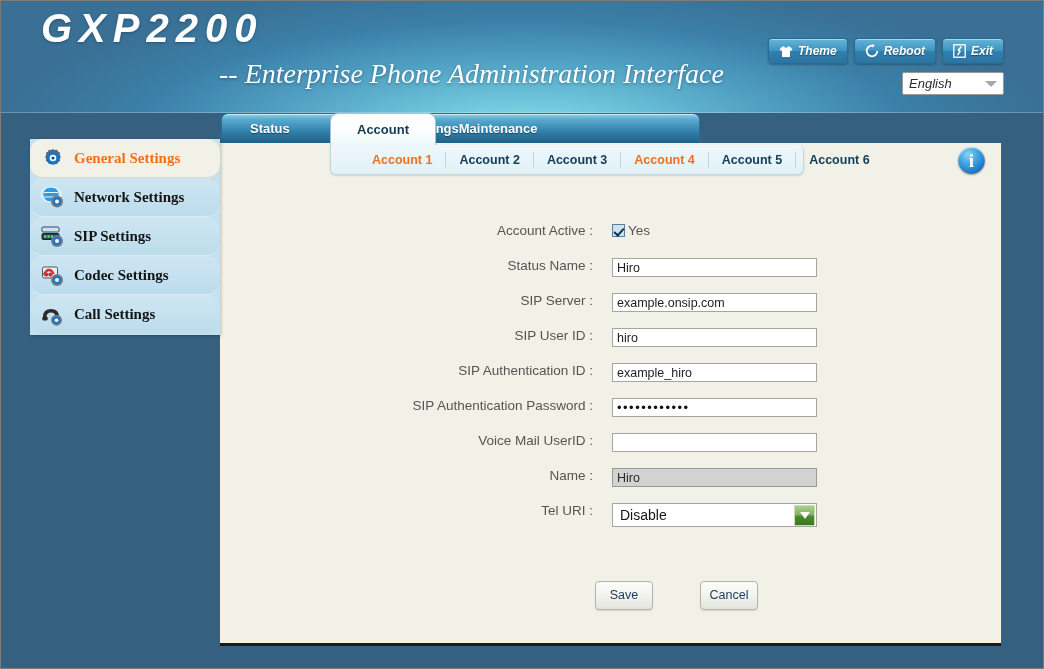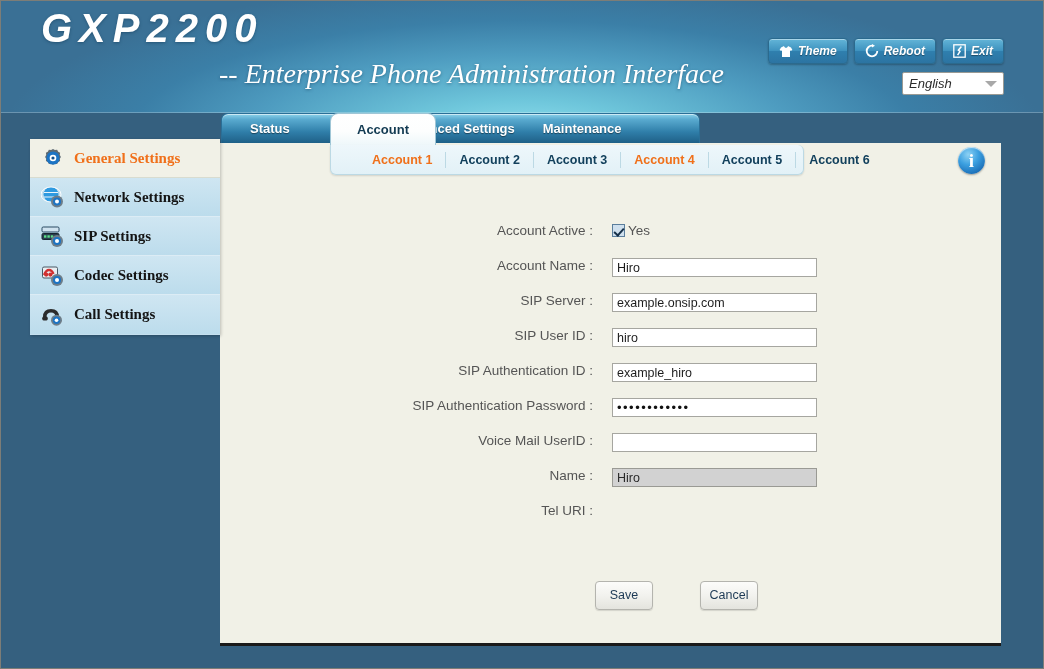--- a/index.html
+++ b/index.html
@@ -99,21 +99,21 @@
     border-radius: 7px 7px 0 0;
     background: linear-gradient(to bottom, #8ed3ea 0%, #5aabd0 18%, #2f7ea9 62%, #1f6087 100%);
     border: 1px solid #2a6f97;
     border-bottom: none;
     box-shadow: inset 0 1px 0 rgba(255,255,255,0.55);
     display: flex; align-items: center;
     overflow: hidden;
   }
   .mtab {
     height: 30px; line-height: 30px;
-    padding: 0 14px;
+    padding: 0 0;
     color: #ffffff;
     font-size: 13px; font-weight: bold;
     text-shadow: 0 1px 1px rgba(0,0,0,0.45);
     cursor: pointer;
     white-space: nowrap;
   }
   .mtab.spacer-left { padding-left: 28px; }
   .mtab.active-placeholder { visibility: hidden; }
 
   #active-tab {
@@ -179,20 +179,21 @@
     width: 190px; height: 196px;
     background: #c5e0ef;
     box-shadow: 1px 1px 3px rgba(0,0,0,0.22);
   }
   .side-item {
     display: flex; align-items: center; gap: 9px;
     height: 39px; padding-left: 11px;
     border-bottom: 1px solid #dcecf5;
     background: linear-gradient(to bottom, #cfe6f2 0%, #bcdcec 100%);
     cursor: pointer;
+    border-radius: 13px;
   }
   .side-item:last-child { border-bottom: none; }
   .side-item.selected {
     background: #f1f1e7;
     border-bottom: 1px solid #d8dcd0;
   }
   .side-label {
     font-family: "Liberation Serif", serif;
     font-weight: bold; font-size: 15px;
     color: #141414;
@@ -440,21 +441,21 @@
       <div class="flabel">Account Active :</div>
       <div class="fctl">
         <div class="chk-wrap">
           <div class="chk"></div>
           <span class="chk-label">Yes</span>
         </div>
       </div>
     </div>
 
     <div class="frow" style="top:115px;">
-      <div class="flabel">Account Name :</div>
+      <div class="flabel">Status Name :</div>
       <div class="fctl">
         <input class="ftext" type="text" value="Hiro" style="">
       </div>
     </div>
 
     <div class="frow" style="top:150px;">
       <div class="flabel">SIP Server :</div>
       <div class="fctl">
         <input class="ftext" type="text" value="example.onsip.com" style="">
       </div>
@@ -492,20 +493,28 @@
 
     <div class="frow" style="top:325px;">
       <div class="flabel">Name :</div>
       <div class="fctl">
         <input class="ftext disabled" type="text" disabled="" value="Hiro" style="">
       </div>
     </div>
 
     <div class="frow" style="top:360px; height:26px;">
       <div class="flabel">Tel URI :</div>
+      <div class="fctl">
+        <div class="fselect">
+          <span class="sel-text">Disable</span>
+          <span class="sel-arrow">
+            <span class="tri-down-white"></span>
+          </span>
+        </div>
+      </div>
     </div>
 
     <div id="actions">
       <div class="act-btn">Save</div>
       <div class="act-btn">Cancel</div>
     </div>
 
   </div>
 
 </div>

